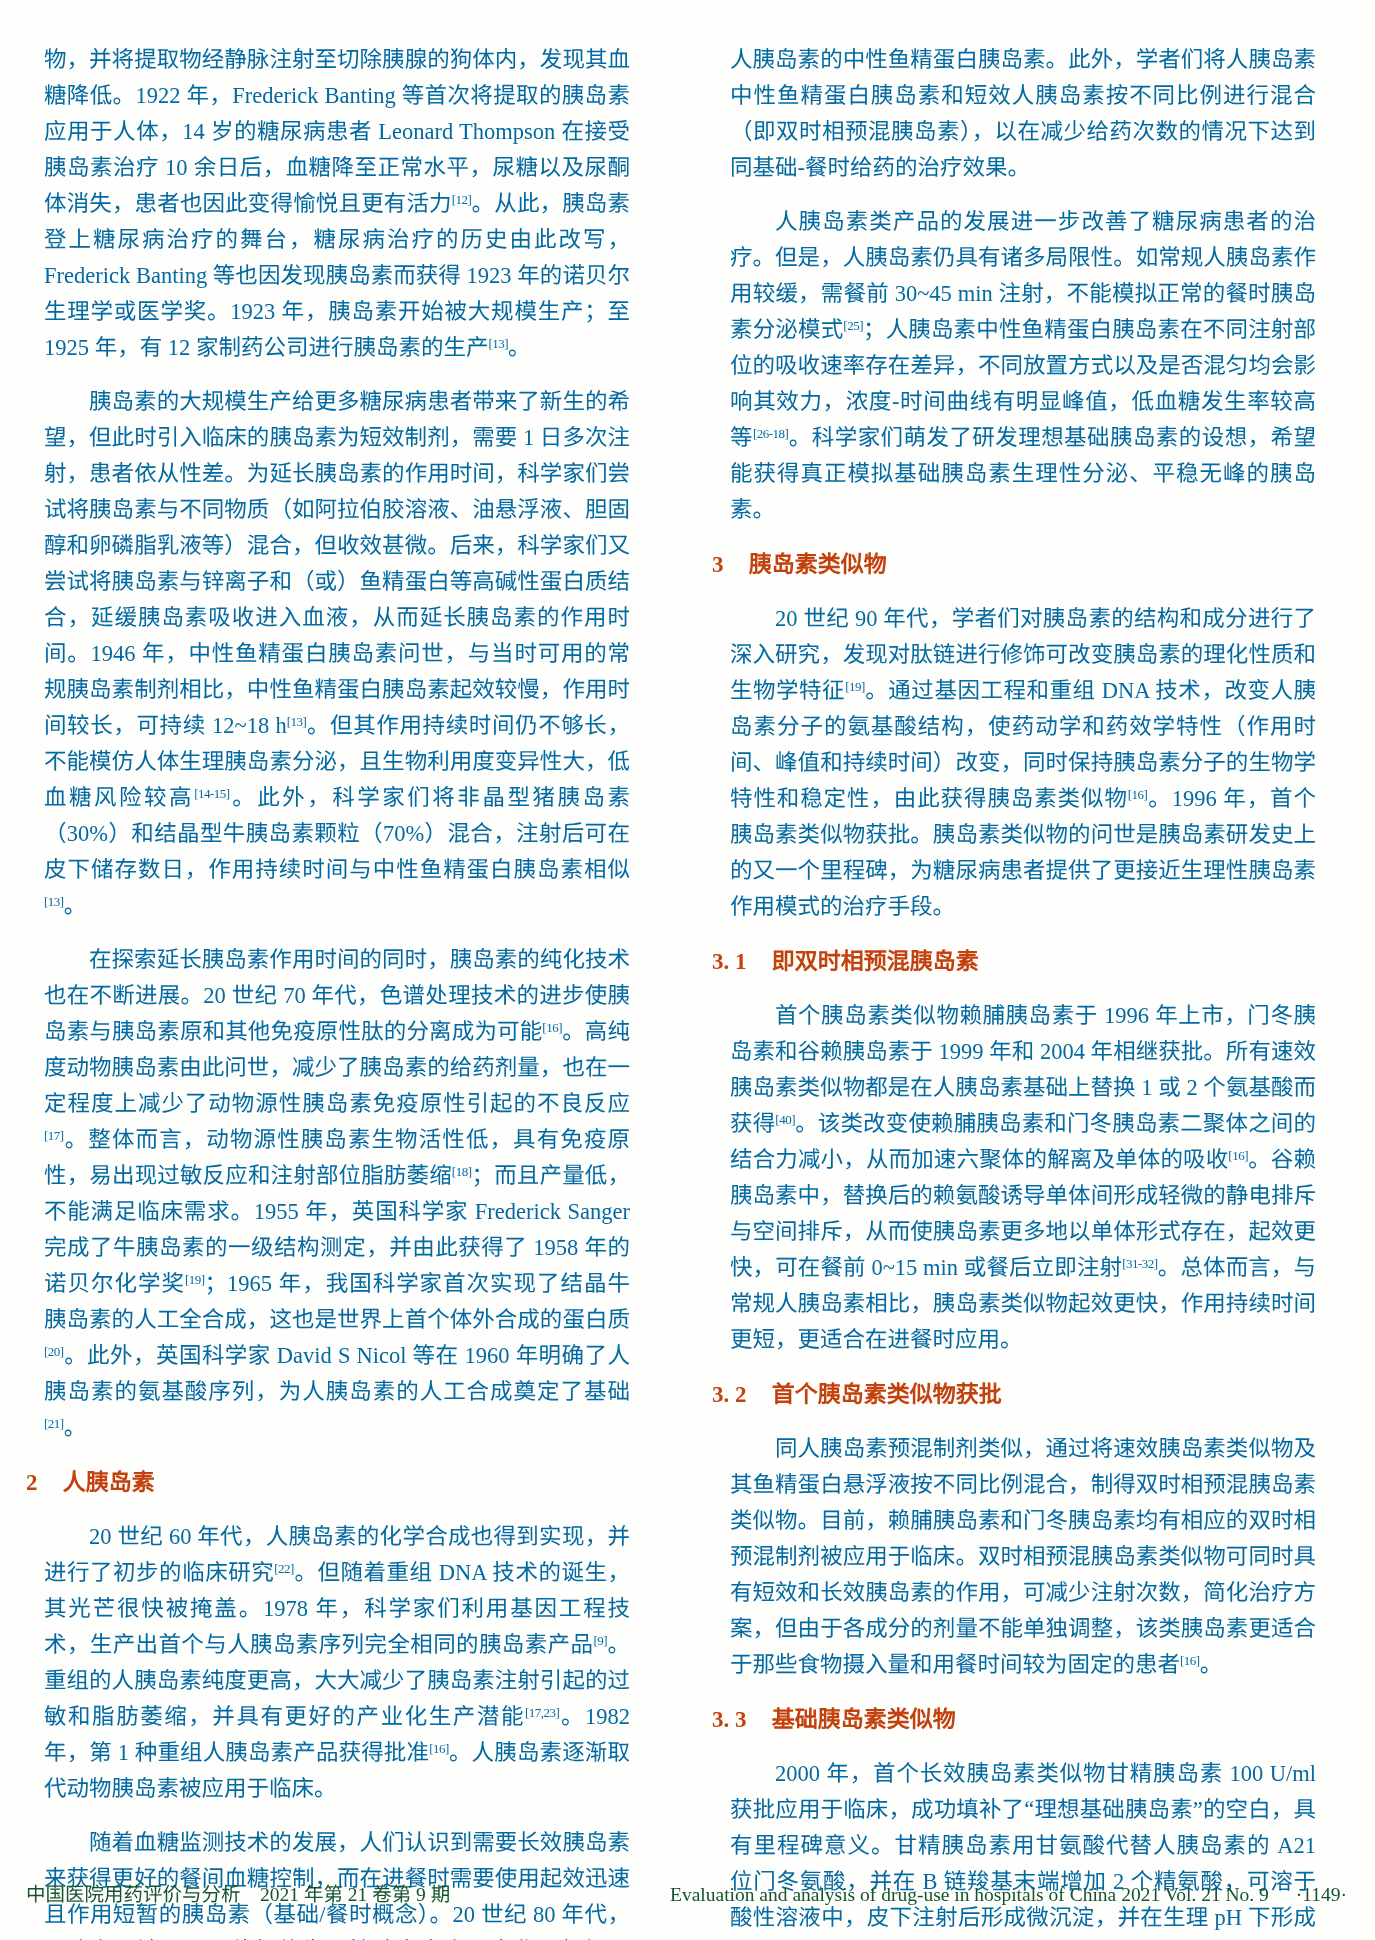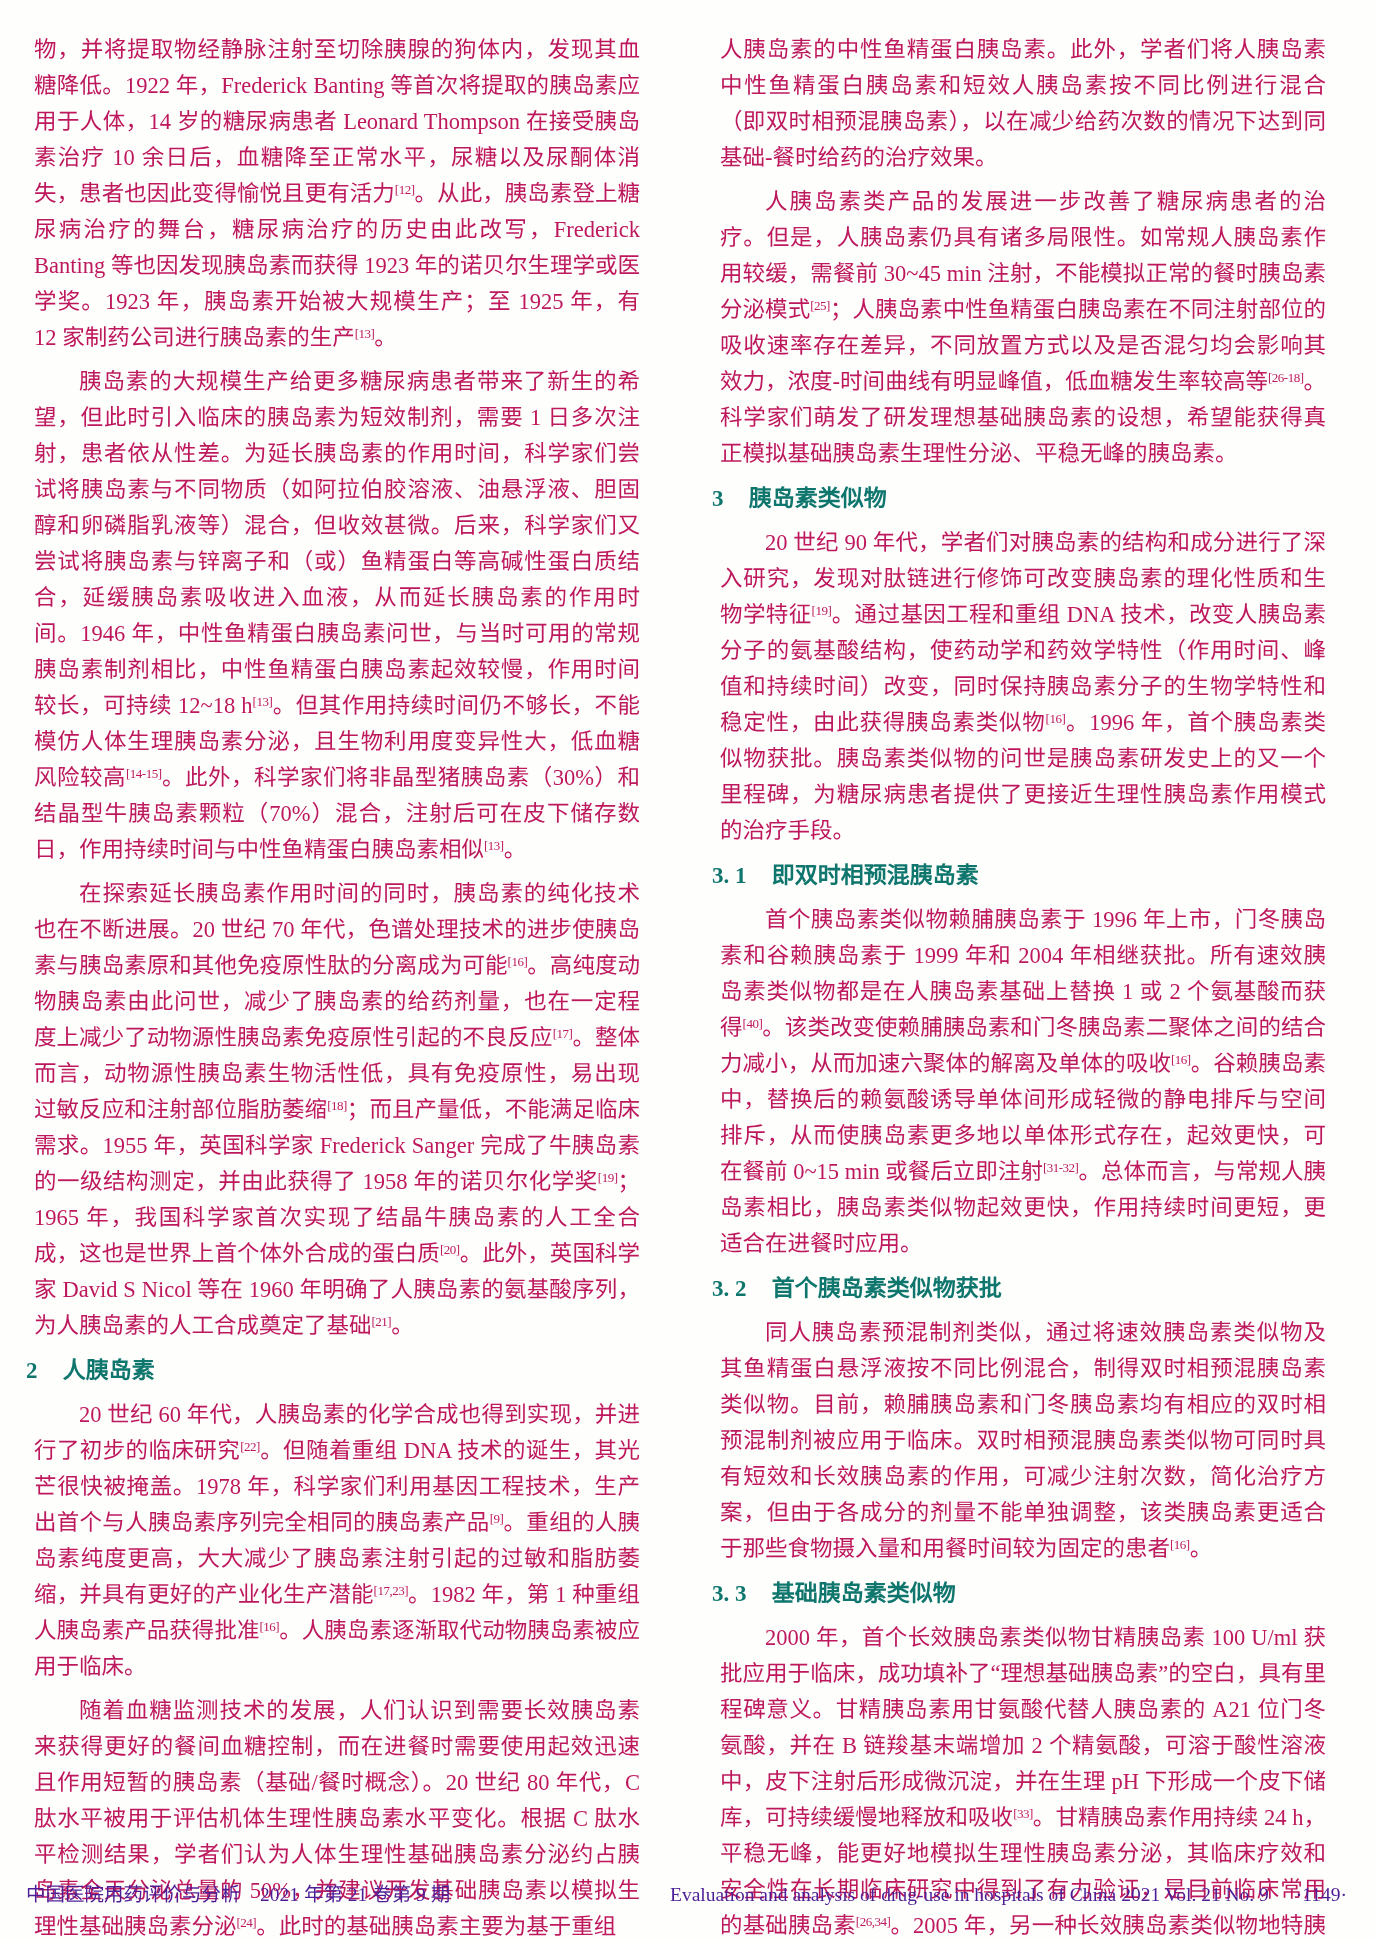--- a/index.html
+++ b/index.html
@@ -17,64 +17,64 @@
   }
   .col {
     position: absolute;
     top: 24px;
     width: 622px;
   }
   .col-left  { left: 26px; }
   .col-right { left: 712px; }
 
   p.para {
-    margin: 8px;
+    margin: 18px;
     font-family: "Liberation Serif", "DejaVu Serif", serif;
     font-size: 22.5px;
     line-height: 36px;
     text-align: justify;
     text-justify: inter-character;
     word-break: break-word;
-    color: #be185d;
+    color: #0369a1;
   }
   p.para.indent { text-indent: 2em; }
 
   sup.ref {
     font-size: 13px;
     line-height: 0;
     vertical-align: 7px;
     letter-spacing: -0.5px;
   }
 
   .heading {
     font-family: "Liberation Sans", "DejaVu Sans", sans-serif;
     font-weight: bold;
     font-size: 23px;
     line-height: 36px;
-    color: #0f766e;
+    color: #c2410c;
     text-align: left;
   }
   .heading .h-num {
     font-family: "Liberation Serif", "DejaVu Serif", serif;
     font-weight: bold;
     margin-right: 1.1em;
   }
 
   .footer {
     position: absolute;
     left: 26px;
     right: 28px;
     top: 1882px;
     display: flex;
     justify-content: space-between;
     align-items: baseline;
     font-family: "Liberation Serif", "DejaVu Serif", serif;
     font-size: 19.5px;
     line-height: 26px;
-    color: #4c1d95;
+    color: #14532d;
     white-space: nowrap;
   }
   .footer-right-group span + span { margin-left: 22px; }
 </style>
 </head>
 <body>
 
 <div class="page">
   <div class="col col-left">
       <p class="para">物，并将提取物经静脉注射至切除胰腺的狗体内，发现其血糖降低。1922 年，Frederick Banting 等首次将提取的胰岛素应用于人体，14 岁的糖尿病患者 Leonard Thompson 在接受胰岛素治疗 10 余日后，血糖降至正常水平，尿糖以及尿酮体消失，患者也因此变得愉悦且更有活力<sup class="ref">[12]</sup>。从此，胰岛素登上糖尿病治疗的舞台，糖尿病治疗的历史由此改写，Frederick Banting 等也因发现胰岛素而获得 1923 年的诺贝尔生理学或医学奖。1923 年，胰岛素开始被大规模生产；至 1925 年，有 12 家制药公司进行胰岛素的生产<sup class="ref">[13]</sup>。</p>

